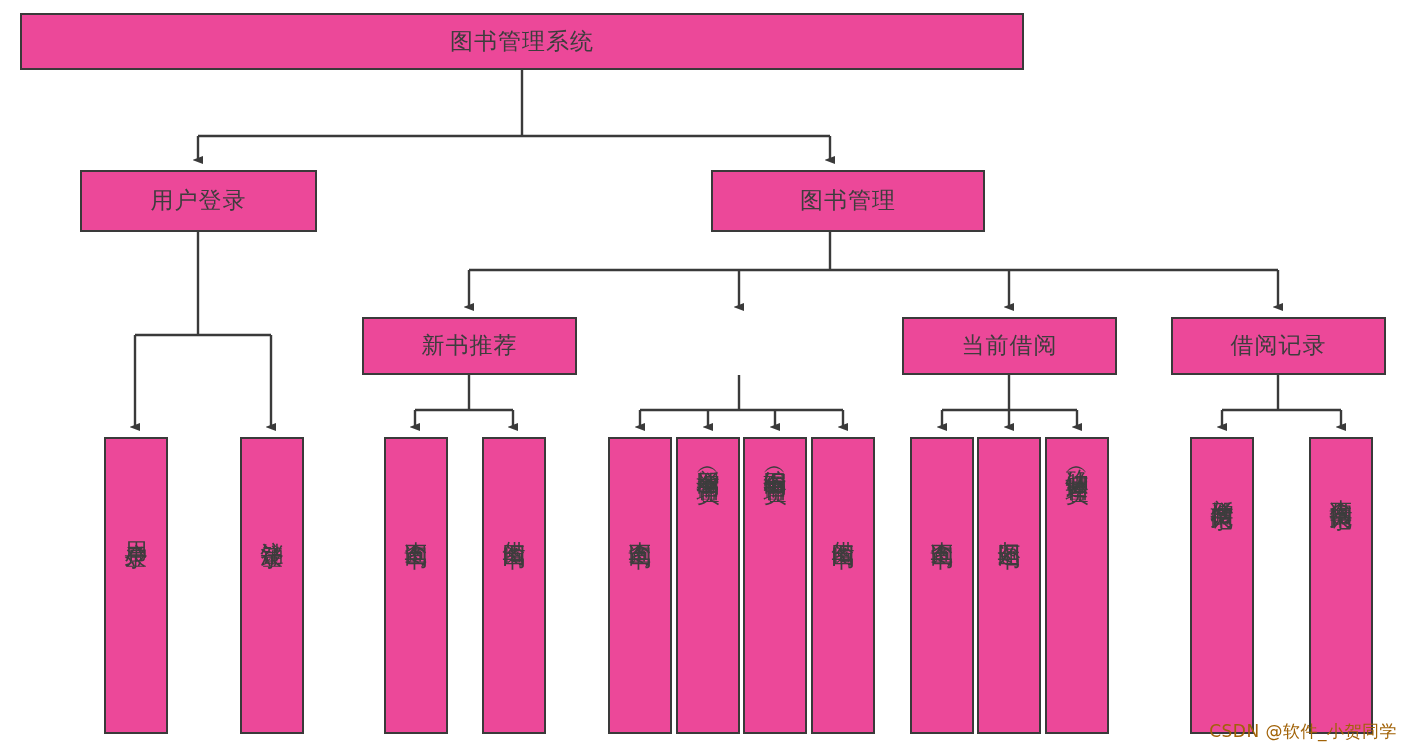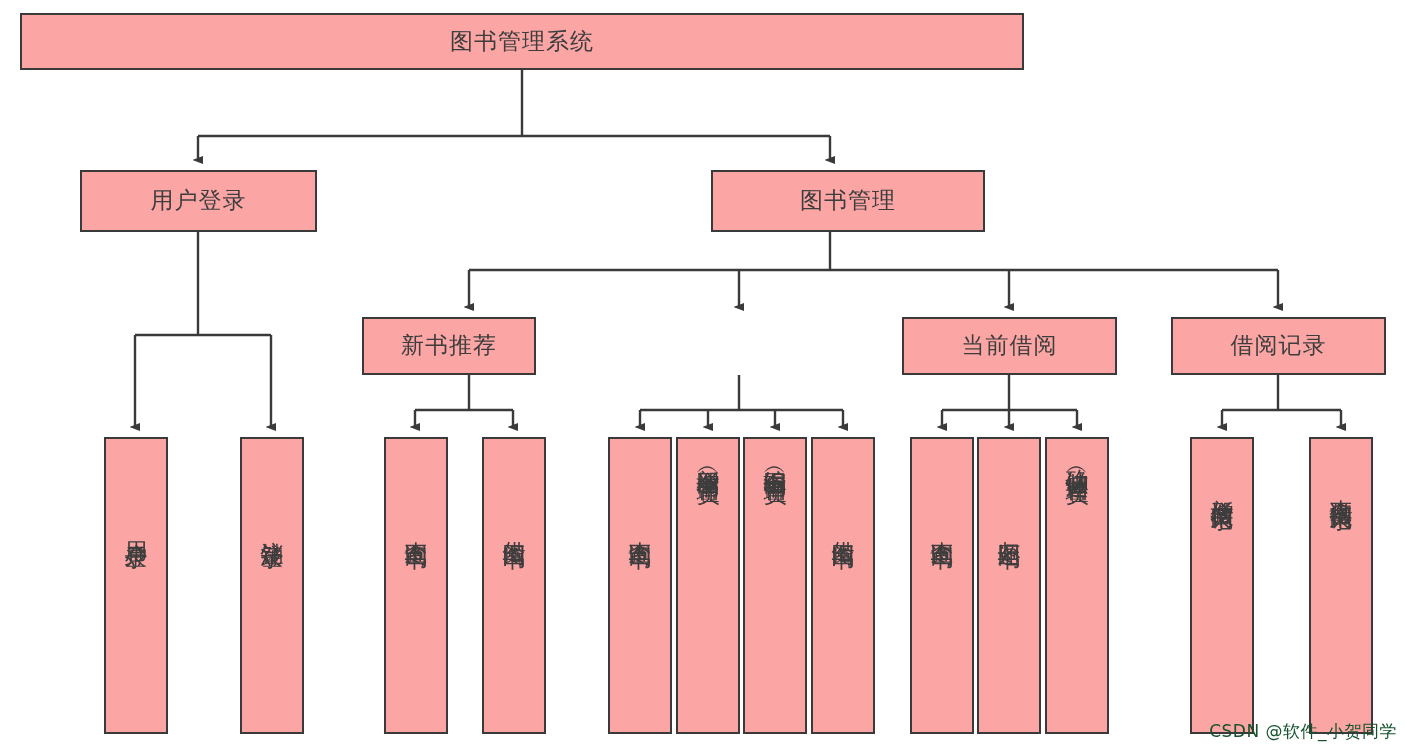--- a/index.html
+++ b/index.html
@@ -15,21 +15,21 @@
     width:1405px;height:747px;
   }
   #edges{
     position:absolute;left:0;top:0;
     width:1405px;height:747px;
     pointer-events:none;
   }
   .node{
     position:absolute;
     box-sizing:border-box;
-    background:#fca5a5;
+    background:#ec4899;
     border:2px solid #3a3a3a;
     display:flex;
     align-items:center;
     justify-content:center;
     color:#3d3d3d;
   }
   .node.h{
     font-size:23px;
     letter-spacing:1px;
     line-height:1.2;
@@ -45,21 +45,21 @@
     text-orientation:upright;
     white-space:nowrap;
     line-height:1.0;
   }
   .node.leaf.mid .vtext{ margin-top:78px; }
   .node.leaf.tall .vtext{ margin-top:6px; }
   #watermark{
     position:absolute;
     right:8px;bottom:4px;
     font-size:17px;
-    color:#14532d;
+    color:#a16207;
     letter-spacing:0.5px;
     white-space:nowrap;
   }
 </style>
 </head>
 <body>
 
 <div id="diagram">
 
   <svg id="edges" viewBox="0 0 1405 747" width="1405" height="747">
@@ -110,21 +110,21 @@
       <path d="M1222,410 L1222,427" marker-end="url(#arrow)"></path>
       <path d="M1341,410 L1341,427" marker-end="url(#arrow)"></path>
     </g>
   </svg>
 
   <div class="node h" style="left:20px;top:13px;width:1004px;height:57px;">图书管理系统</div>
 
   <div class="node h" style="left:80px;top:170px;width:237px;height:62px;">用户登录</div>
   <div class="node h" style="left:711px;top:170px;width:274px;height:62px;">图书管理</div>
 
-  <div class="node h" style="left:362px;top:317px;width:174px;height:58px;">新书推荐</div>
+  <div class="node h" style="left:362px;top:317px;width:215px;height:58px;">新书推荐</div>
   <div class="node h" style="left:1171px;top:317px;width:215px;height:58px;">借阅记录</div>
   <div class="node h" style="left:902px;top:317px;width:215px;height:58px;">当前借阅</div>
 
   <div class="node leaf mid" style="left:104px;top:437px;width:64px;height:297px;">
     <span class="vtext">用户登录</span>
   </div>
   <div class="node leaf mid" style="left:240px;top:437px;width:64px;height:297px;">
     <span class="vtext">注销登录</span>
   </div>
 

